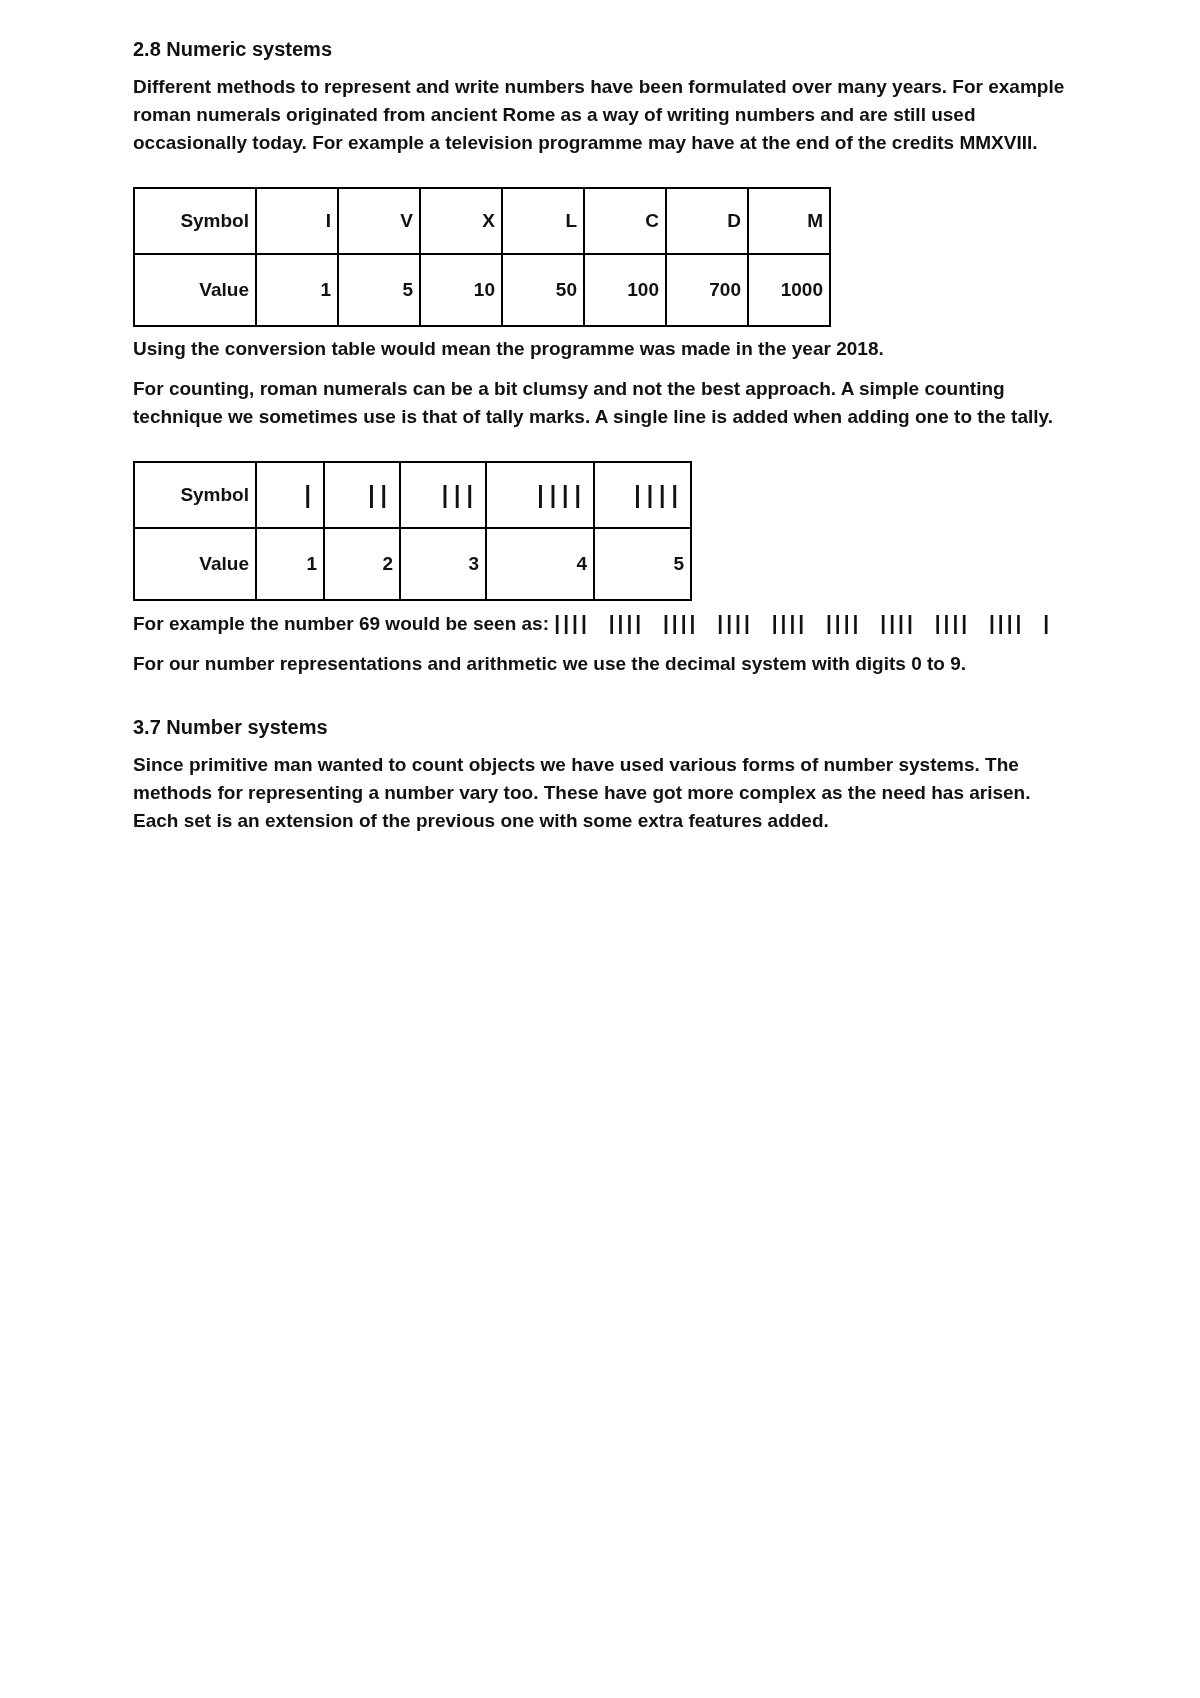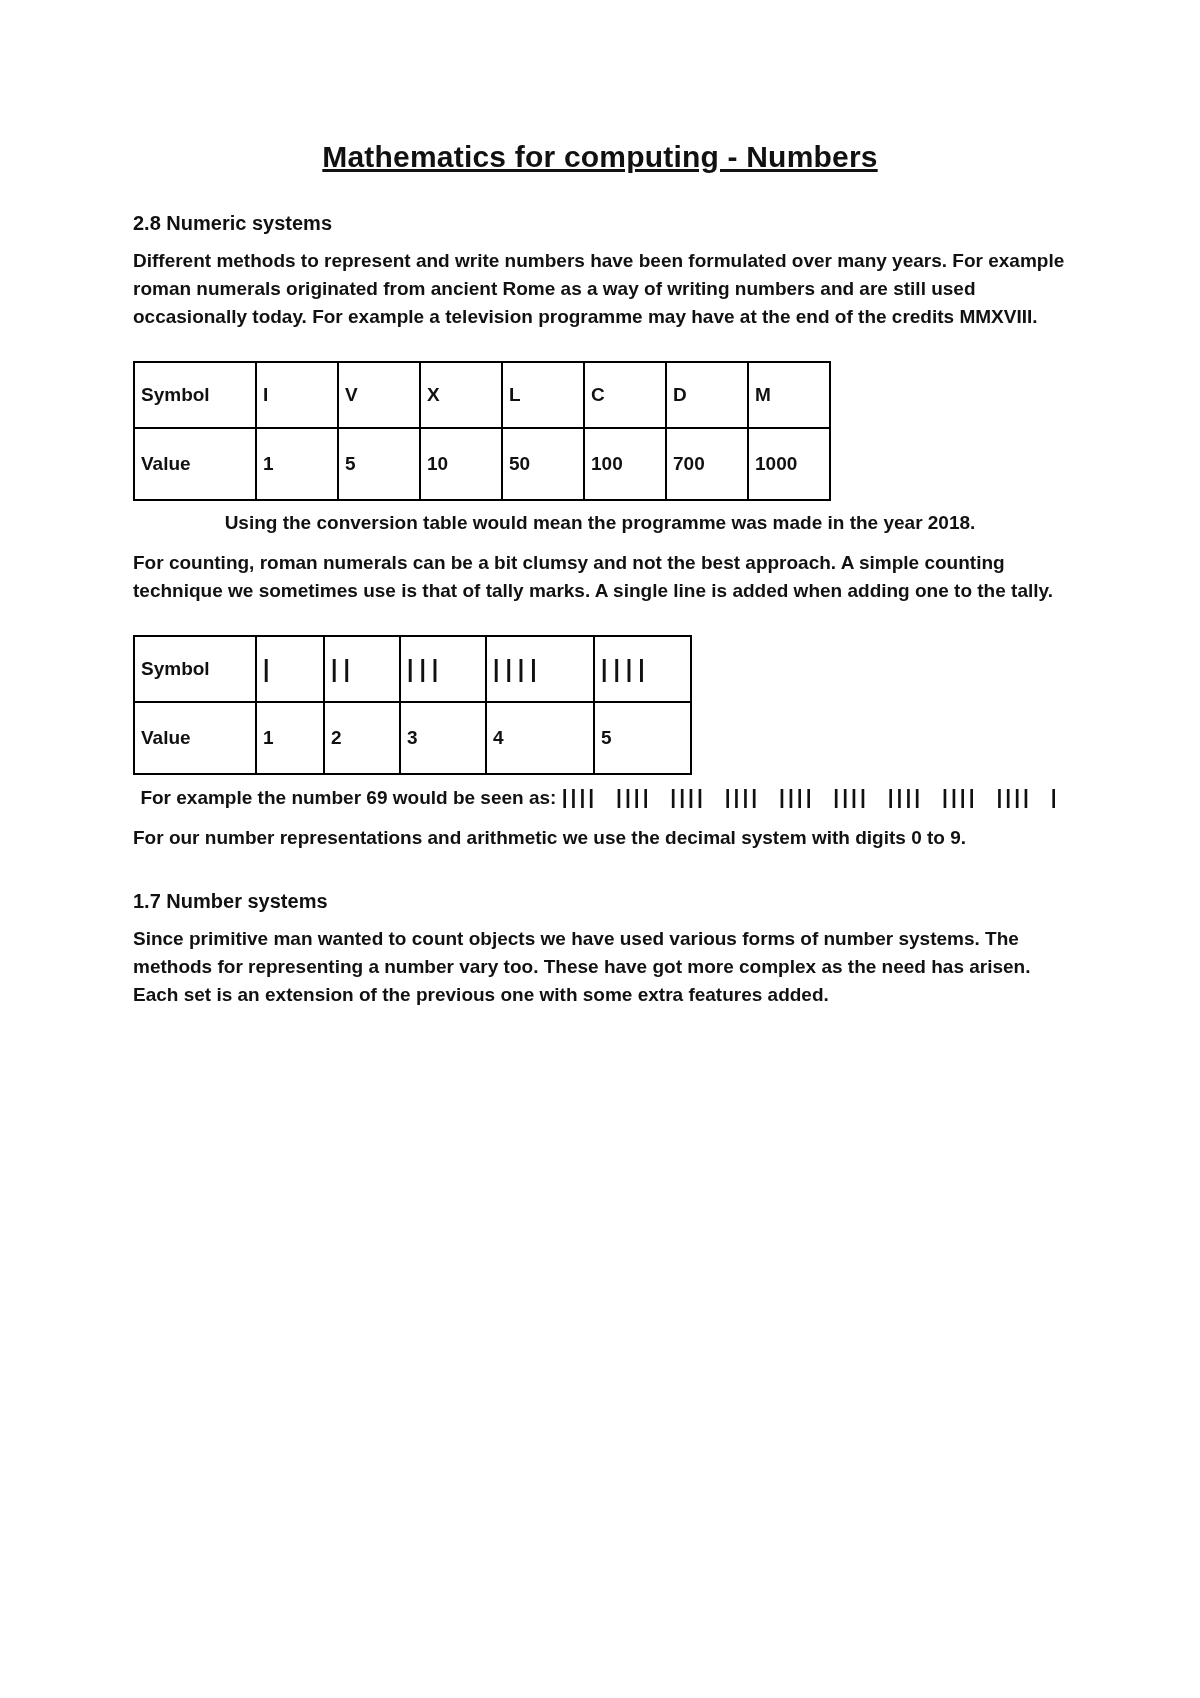--- a/index.html
+++ b/index.html
@@ -31,28 +31,28 @@
     font-size: 20px;
     font-weight: bold;
   }
   .para {
     margin-top: 12px;
     font-size: 19px;
     font-weight: bold;
     line-height: 28px;
     max-width: 940px;
   }
-  .para.tight { margin-top: 8px; text-align: center; }
+  .para.tight { margin-top: 8px; }
   table {
     border-collapse: collapse;
     margin-top: 30px;
   }
   td {
     border: 2px solid #000000;
-    text-align: left;
+    text-align: right;
     vertical-align: middle;
     font-size: 19px;
     font-weight: bold;
     padding: 12px 6px;
   }
   .roman-table td { height: 66px; }
   .roman-table tr:last-child td { height: 72px; }
   .roman-table td.label-cell { width: 122px; }
   .roman-table td.data-cell { width: 82px; }
   .tally-table td { height: 66px; }
@@ -74,21 +74,20 @@
     letter-spacing: 3px;
     word-spacing: 10px;
     font-weight: bold;
   }
 </style>
 </head>
 <body>
 
 <div class="page">
 
-  <h1 class="doc-title">Mathematics for computing - Numbers</h1>
 
   <h2 class="section-heading">2.8 Numeric systems</h2>
 
   <p class="para">Different methods to represent and write numbers have been formulated over many years. For example roman numerals originated from ancient Rome as a way of writing numbers and are still used occasionally today. For example a television programme may have at the end of the credits MMXVIII.</p>
 
   <table class="roman-table">
     <tbody>
       <tr>
         <td class="label-cell">Symbol</td>
         <td class="data-cell">I</td>
@@ -134,17 +133,17 @@
         <td class="c4">4</td>
         <td class="c5">5</td>
       </tr>
     </tbody>
   </table>
 
   <p class="para tight"><span>For example the number 69 would be seen as: </span><span class="tally-inline">|||| |||| |||| |||| |||| |||| |||| |||| |||| |</span></p>
 
   <p class="para">For our number representations and arithmetic we use the decimal system with digits 0 to 9.</p>
 
-  <h2 class="section-heading">1.7 Number systems</h2>
+  <h2 class="section-heading">3.7 Number systems</h2>
 
   <p class="para">Since primitive man wanted to count objects we have used various forms of number systems. The methods for representing a number vary too. These have got more complex as the need has arisen. Each set is an extension of the previous one with some extra features added.</p>
 
 </div>
 
 </body></html>

